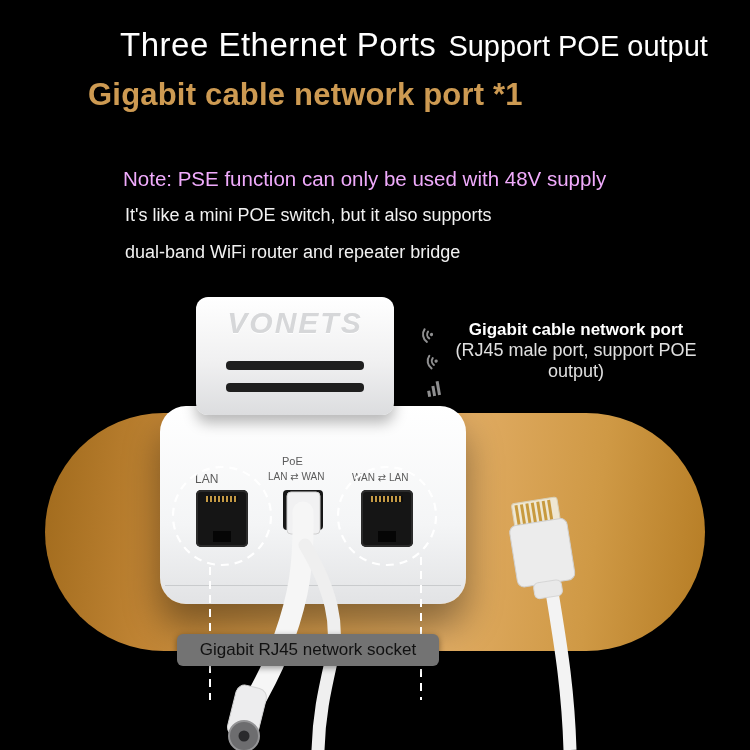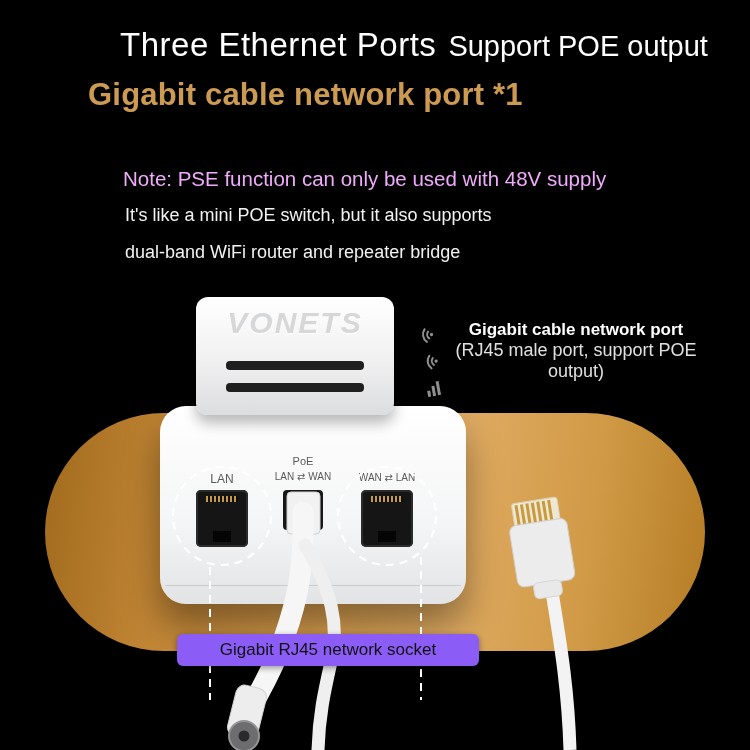--- a/index.html
+++ b/index.html
@@ -29,37 +29,37 @@
   .device-top{
     position:absolute;left:196px;top:297px;width:198px;height:118px;border-radius:12px;
     background:linear-gradient(180deg,#ffffff 0%,#f0f0f1 55%,#dcdddf 100%);
     box-shadow:0 8px 14px rgba(0,0,0,.28);
   }
   .logo{position:absolute;top:9px;left:0;width:100%;text-align:center;font-size:30px;font-weight:700;font-style:italic;color:#d6d7d9;letter-spacing:2px;text-shadow:0 1px 0 #fff;}
   .slot{position:absolute;left:30px;width:138px;height:9px;border-radius:4px;background:#1f1f1f;}
   .slot-1{top:64px}.slot-2{top:86px}
   .wifi-stack{position:absolute;left:420px;top:324px;display:flex;flex-direction:column;gap:5px;transform:rotate(-10deg);}
   
-  .lbl{position:absolute;color:#5a5a5a;text-align:center;}
+  .lbl{position:absolute;color:#5a5a5a;text-align:left;}
   .lbl-lan{left:195px;top:472px;width:54px;font-size:12px;}
   .lbl-poe{left:282px;top:455px;width:42px;font-size:11px;}
   .lbl-center{left:268px;top:471px;width:70px;font-size:10px;}
   .lbl-wan{left:352px;top:472px;width:70px;font-size:10px;}
   .port{position:absolute;top:490px;width:52px;height:57px;background:#151515;border-radius:5px;box-shadow:inset 0 0 0 2px #2b2b2b;}
   .port-left{left:196px}.port-right{left:361px}
   .pins{position:absolute;top:6px;left:10px;right:10px;height:6px;background:repeating-linear-gradient(90deg,#c49a45 0 2px,#0d0d0d 2px 4px);}
   .notch{position:absolute;bottom:5px;left:50%;transform:translateX(-50%);width:18px;height:11px;background:#050505;}
   .port-center{position:absolute;left:283px;top:490px;width:40px;height:40px;background:#171717;border-radius:4px;}
   
   .overlay{position:absolute;left:0;top:0;width:750px;height:750px;pointer-events:none;}
   .dash{fill:none;stroke:#fff;stroke-width:2.2;stroke-dasharray:8 6;}
   .dashline{fill:none;stroke:#fff;stroke-width:2;stroke-dasharray:8 6;}
   
   .bottom-label{
-    position:absolute;left:177px;top:634px;width:302px;height:32px;background:#8b5cf6;border-radius:6px;
+    position:absolute;left:177px;top:634px;width:262px;height:32px;background:#737373;border-radius:6px;
     color:#111;font-size:17px;text-align:center;line-height:32px;box-shadow:0 2px 6px rgba(0,0,0,.4);
   }
   .callout{position:absolute;left:455px;top:320px;width:242px;text-align:center;color:#fff;}
   .callout-title{font-size:17px;font-weight:700;}
   .callout-sub{font-size:18px;color:#e0e0e0;}
 </style>
 </head>
 <body>
 
 <div class="stage">

